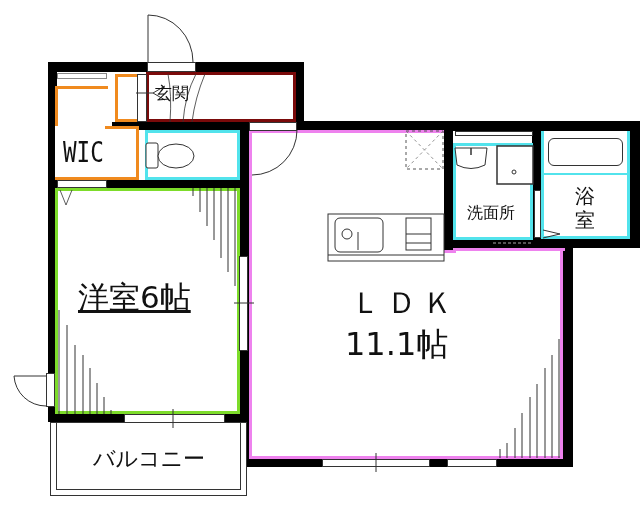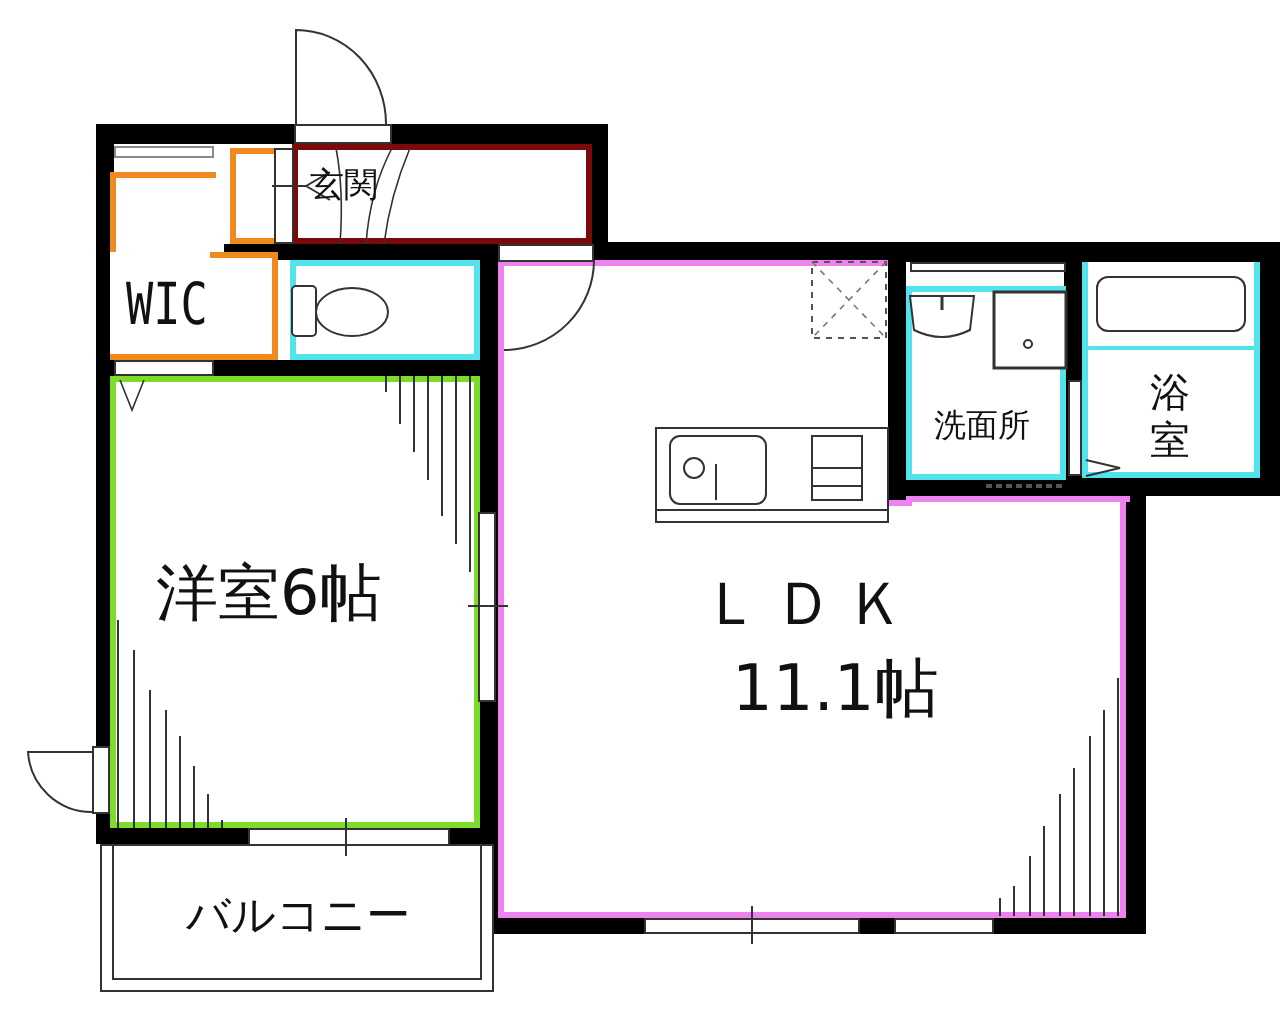--- a/index.html
+++ b/index.html
@@ -141,19 +141,19 @@
 
   <line x1="493" y1="243" x2="532" y2="243" stroke="#555" stroke-width="2" stroke-dasharray="3 2"></line>
 
   <line x1="173" y1="409" x2="173" y2="428" stroke="#333" stroke-width="1"></line>
   <line x1="376" y1="453" x2="376" y2="472" stroke="#333" stroke-width="1"></line>
   <line x1="234" y1="303" x2="254" y2="303" stroke="#333" stroke-width="1"></line>
 </svg>
 
 <div class="label" style="left:155px;top:85px;font-size:17px;">玄関</div>
 <div class="label" style="left:63px;top:138px;font-size:29px;font-family:'DejaVu Sans Mono','Liberation Mono',monospace;transform:scaleX(0.78);transform-origin:left;">WIC</div>
-<div class="label" style="left:78px;top:282px;font-size:31px;">洋室6帖</div>
+<div class="label" style="left:78px;top:282px;font-size:31px;text-decoration:underline;">洋室6帖</div>
 <div class="label" style="left:351px;top:288px;font-size:30px;letter-spacing:6px;font-family:Liberation Serif, serif;">ＬＤＫ</div>
-<div class="label" style="left:366px;top:328px;font-size:32px;">11.1帖</div>
+<div class="label" style="left:345px;top:328px;font-size:32px;">11.1帖</div>
 <div class="label" style="left:467px;top:205px;font-size:16px;">洗面所</div>
 <div class="label" style="left:575px;top:186px;font-size:20px;">浴</div>
 <div class="label" style="left:575px;top:210px;font-size:20px;">室</div>
 <div class="label" style="left:93px;top:448px;font-size:22px;text-align:center;">バルコニー</div>
 
 </body></html>

